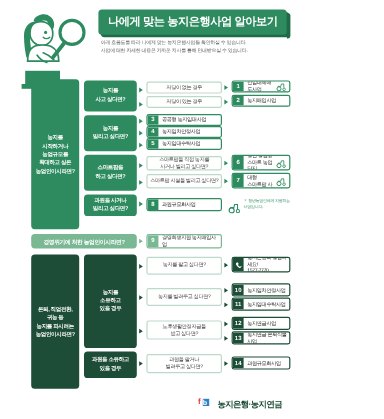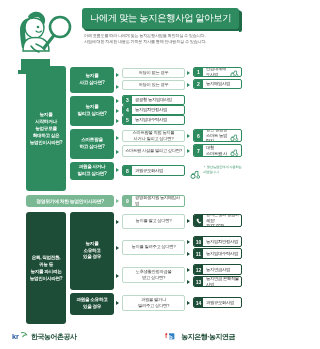--- a/index.html
+++ b/index.html
@@ -21,21 +21,21 @@
     background:#2d8b5f;
     border-radius:3px;
     padding:5px 8px 6px 8px;
     box-shadow:2px 2px 0 #1f6b48;
   }
   .title-bar::after{
     content:"";position:absolute;right:-3px;top:3px;width:3px;height:100%;
     background:#1f6b48;border-radius:0 2px 2px 0;
   }
   .title-text{
-    color:#ffffff;font-size:9.4px;font-weight:normal;letter-spacing:-0.4px;
+    color:#ffffff;font-size:9.4px;font-weight:bold;letter-spacing:-0.4px;
     white-space:nowrap;line-height:1.1;
   }
   .subtitle{margin-top:4px;padding-left:2px;}
   .subtitle div{
     font-size:4.1px;color:#5b5b5b;letter-spacing:-0.2px;line-height:1.5;
     white-space:nowrap;
   }
 
   
   .sec{position:relative;}
@@ -339,29 +339,20 @@
 빌려주고 싶다면?</div>
     <div class="arrow deep" style="position:absolute;left:187px;top:89px;"></div>
 
     <div class="item deep" style="position:absolute;left:193px;top:85px;width:49px;height:11px;">
       <div class="num">14</div>
       <div class="lbl">과원규모화사업</div>
     </div>
   </div>
 
   <div class="footer">
-    <div class="f-left">
-      <span>
-        <svg width="16" height="12" viewBox="0 0 24 18">
-          <text x="0" y="13" font-family="Liberation Sans, sans-serif" font-size="11" font-weight="bold" fill="#1f4f9e">kr</text>
-          <path d="M14 4c4-1 7 1 8 3-3 0-5 1-6 3" fill="none" stroke="#4aa06a" stroke-width="1.6" stroke-linecap="round"></path>
-        </svg>
-      </span>
-      <span class="f-name">한국농어촌공사</span>
-    </div>
     <div class="f-right">
       <span>
         <svg width="14" height="12" viewBox="0 0 20 18">
           <rect x="7" y="5" width="8" height="9" fill="#2f7fc4"></rect>
           <text x="1" y="12" font-family="Liberation Sans, sans-serif" font-size="10" font-weight="bold" fill="#e2372e">f</text>
           <text x="7" y="13" font-family="Liberation Sans, sans-serif" font-size="9" font-weight="bold" fill="#ffffff">b</text>
         </svg>
       </span>
       <span class="f-name alt">농지은행·농지연금</span>
     </div>

